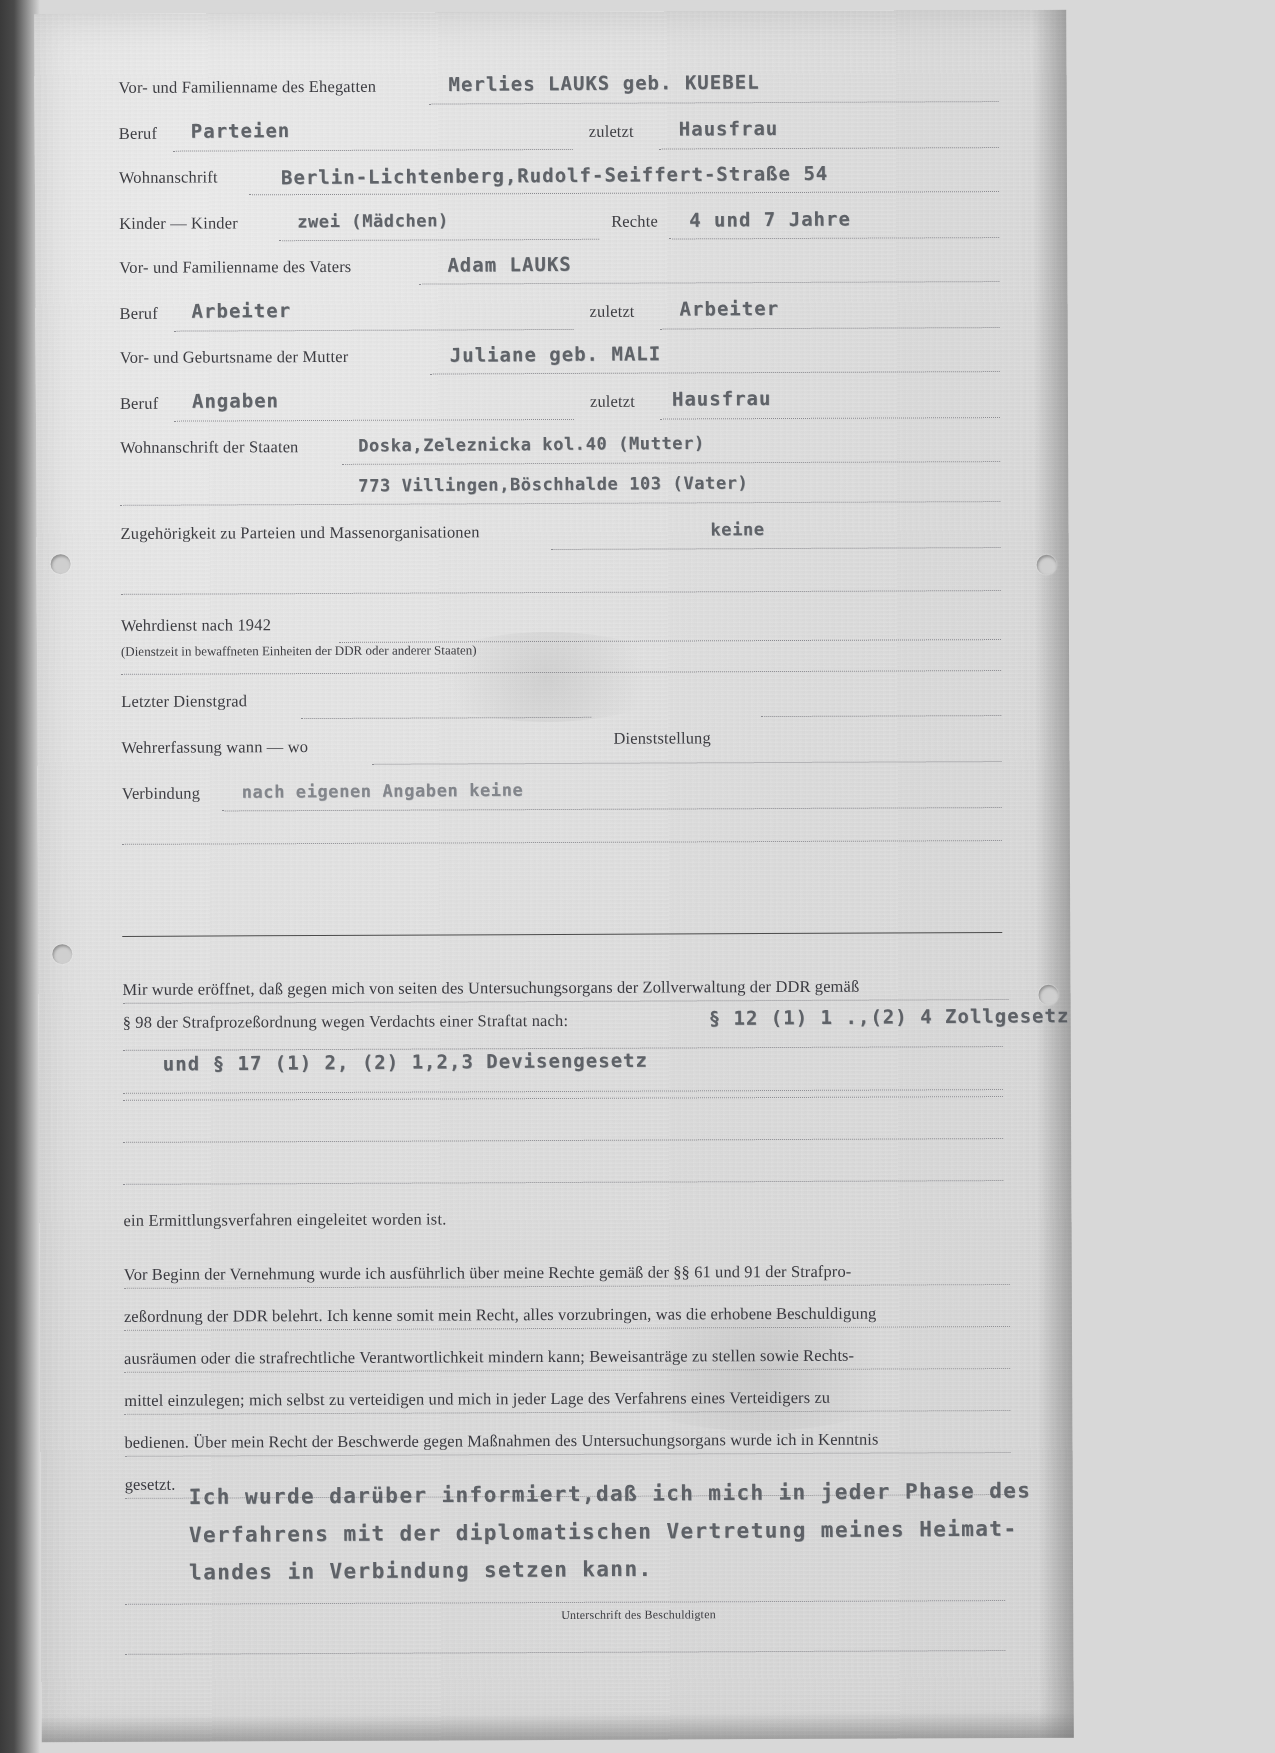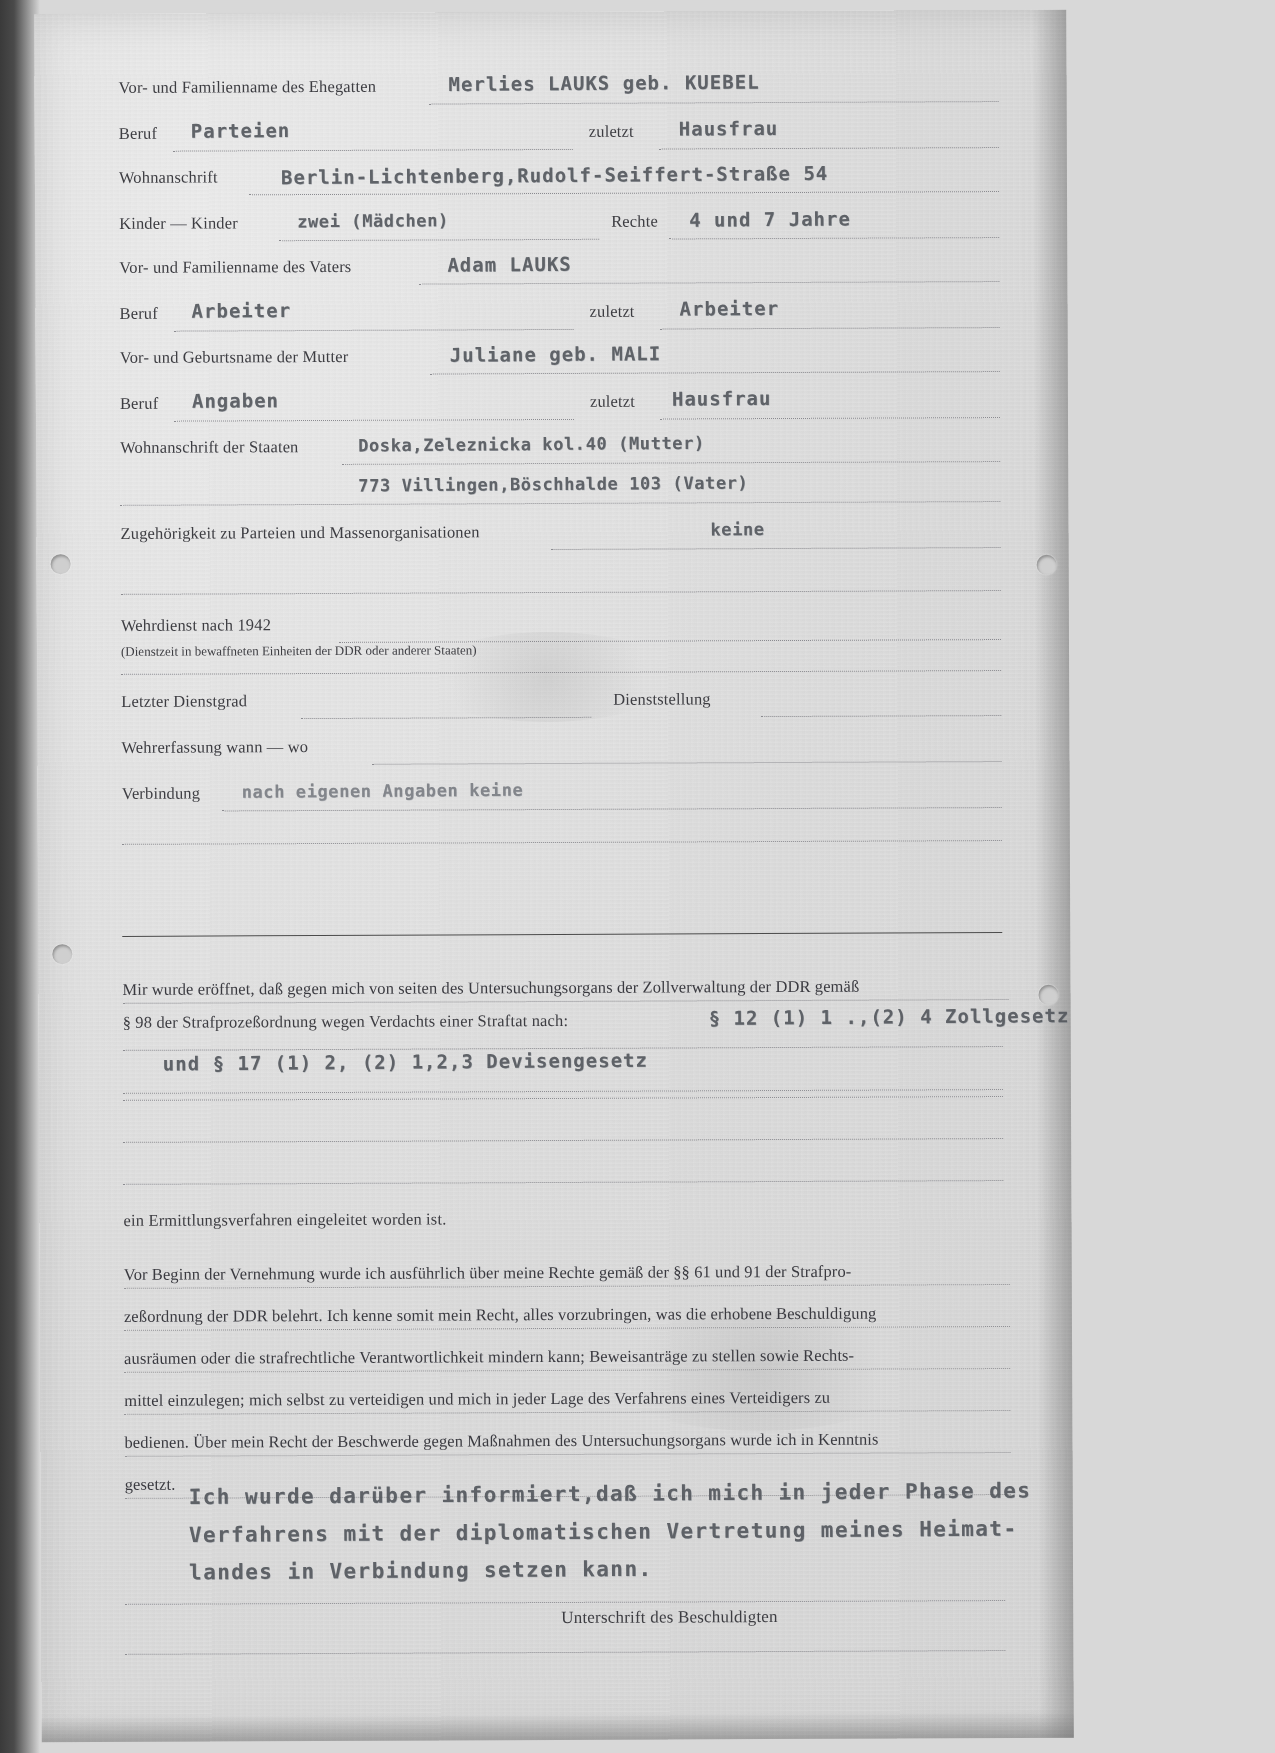--- a/index.html
+++ b/index.html
@@ -153,21 +153,21 @@
   .para .ln::after {
     content: "";
     position: absolute;
     left: 0; right: 0;
     bottom: 7px;
     border-bottom: 1px dotted #8e8e92;
     z-index: -1;
   }
   .caption {
     position: absolute;
-    font-size: 17px;
+    font-size: 12px;
     color: #3d3d42;
     letter-spacing: 0.2px;
   }
 
   .smudge {
     position: absolute;
     border-radius: 50%;
     background: radial-gradient(circle, rgba(150,150,150,0.22) 0%, rgba(150,150,150,0) 70%);
     pointer-events: none;
   }
@@ -275,21 +275,21 @@
         <span class="dots" style="left:218px; right:0;"></span>
       </div>
       <div class="row" style="top:628px; height:22px;">
         <span class="label small">(Dienstzeit in bewaffneten Einheiten der DDR oder anderer Staaten)</span>
       </div>
       <div class="rule" style="top:660px;"></div>
 
       <div class="row" style="top:676px;">
         <span class="label">Letzter Dienstgrad</span>
         <span class="dots" style="left:180px; width:290px;"></span>
-        <span class="label" style="left:492px;">Dienststellung</span>
+        <span class="label" style="left:492px;margin-top:39px;">Dienststellung</span>
         <span class="dots" style="left:640px; right:0;"></span>
       </div>
 
       <div class="row" style="top:722px;">
         <span class="label">Wehrerfassung wann — wo</span>
         <span class="dots" style="left:250px; right:0;"></span>
       </div>
 
       <div class="row" style="top:768px;">
         <span class="label">Verbindung</span>

